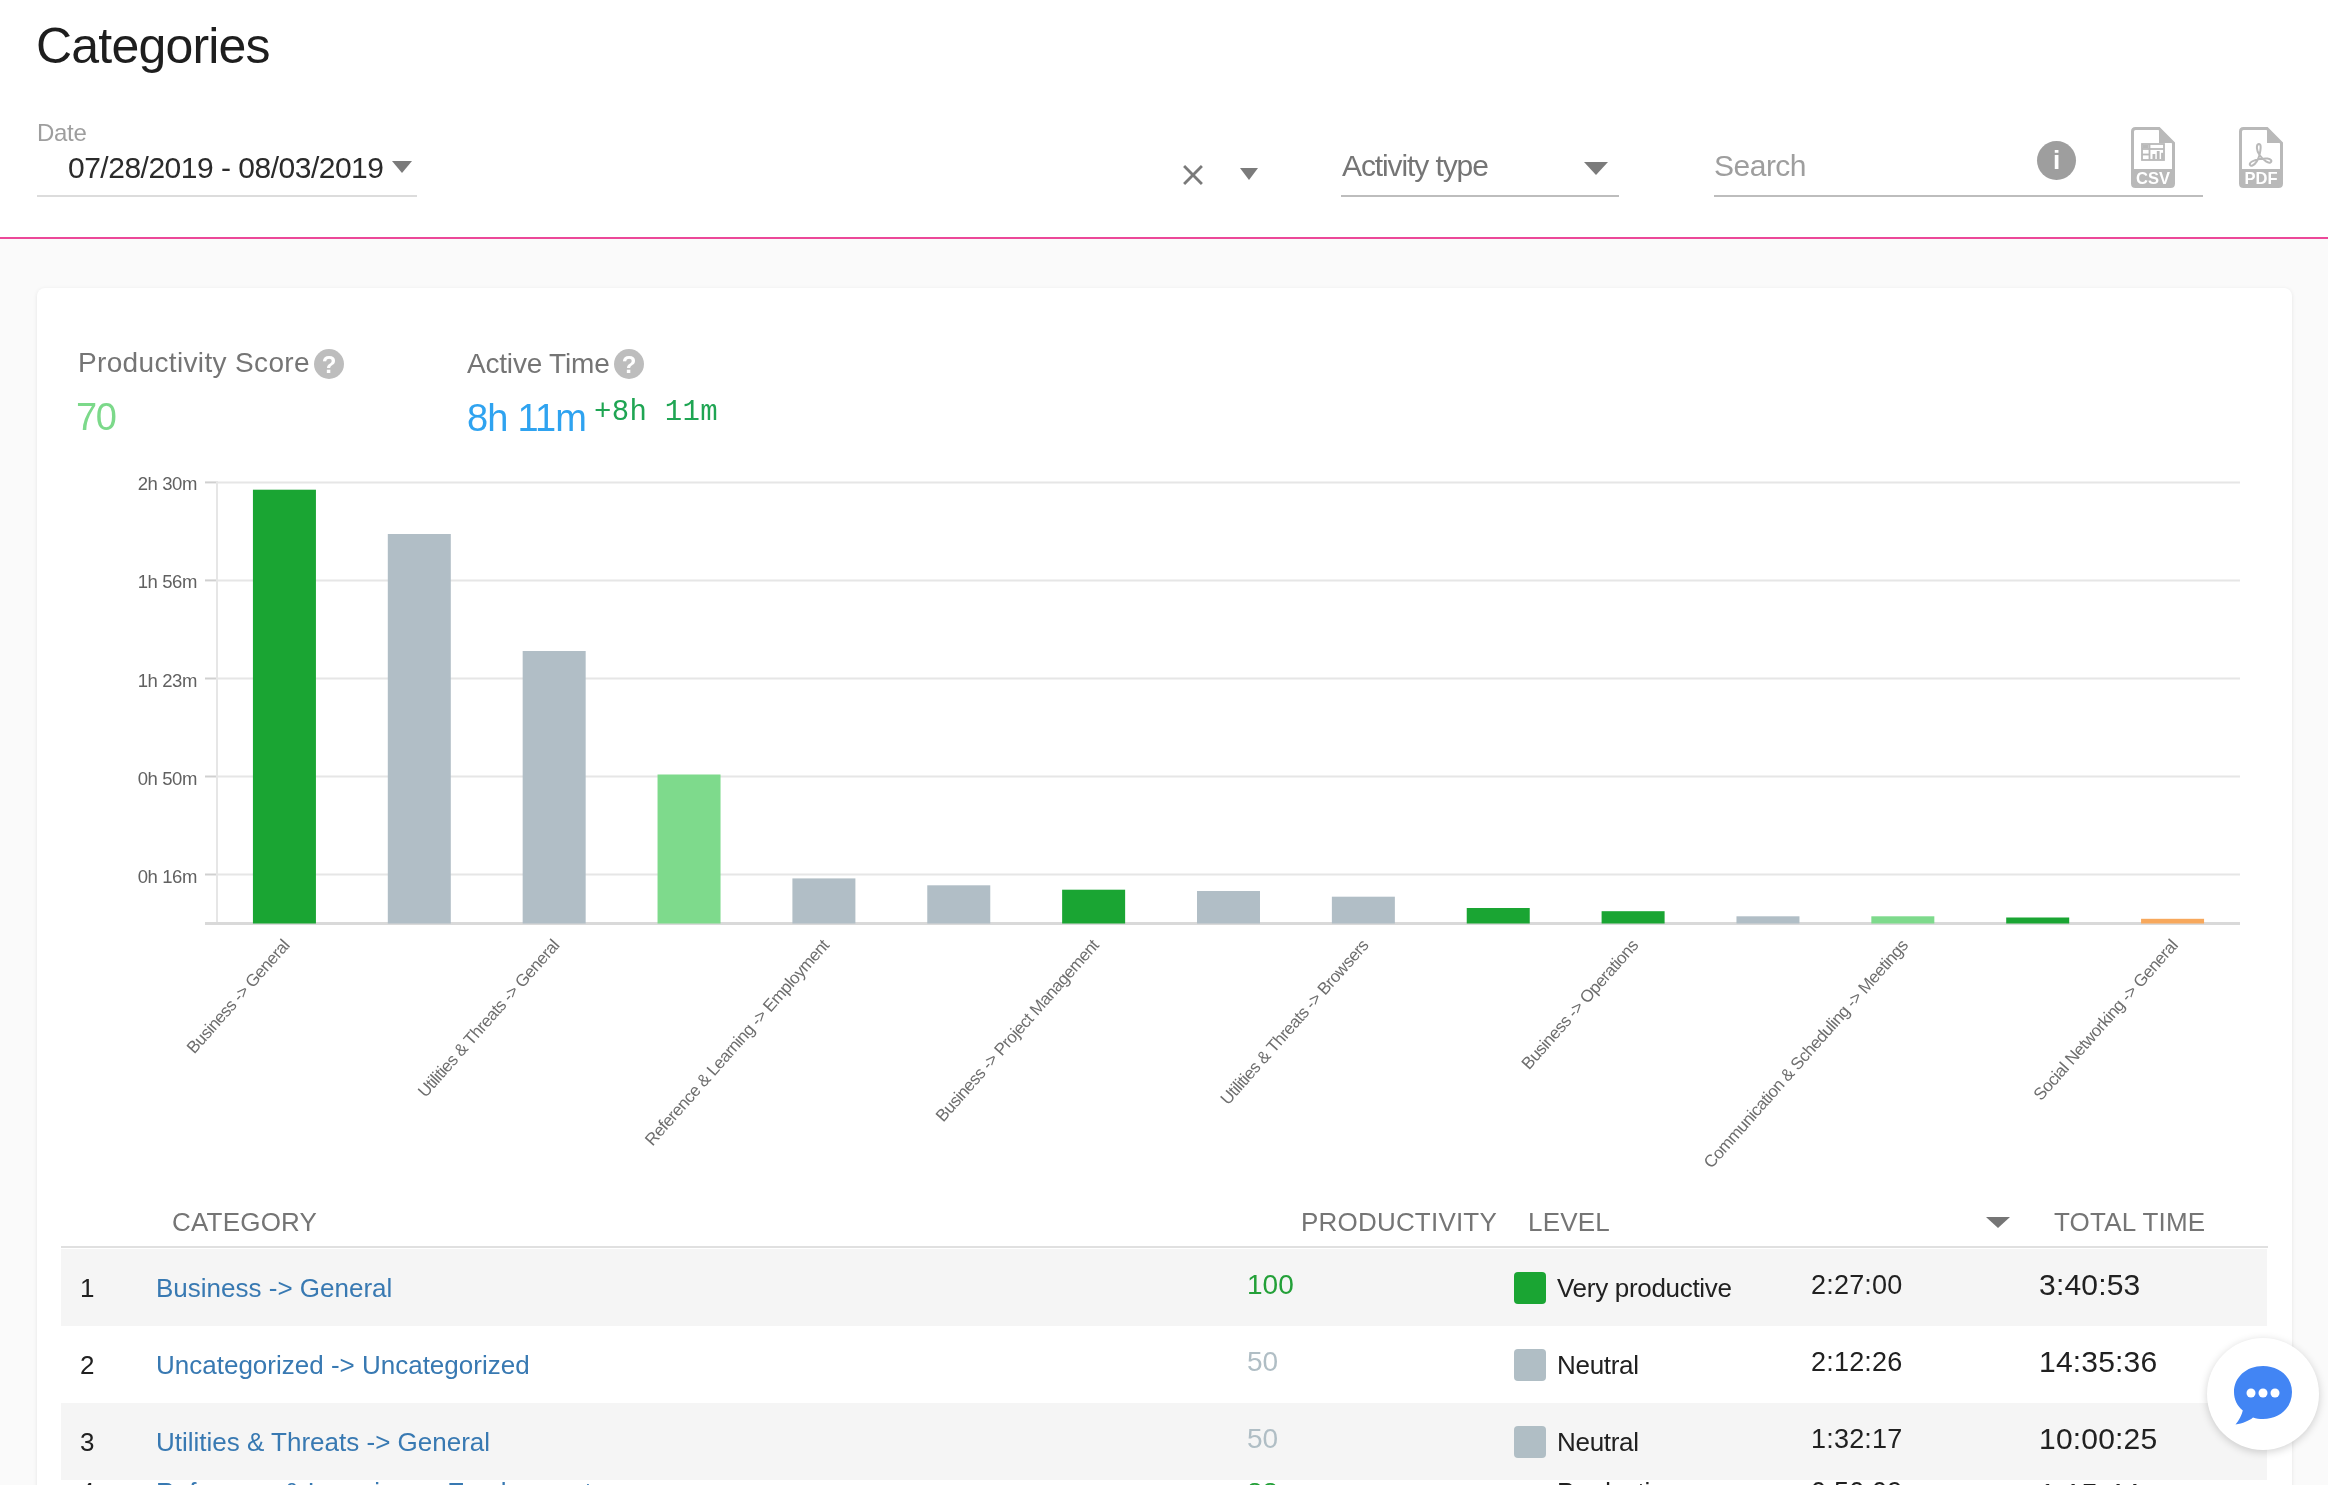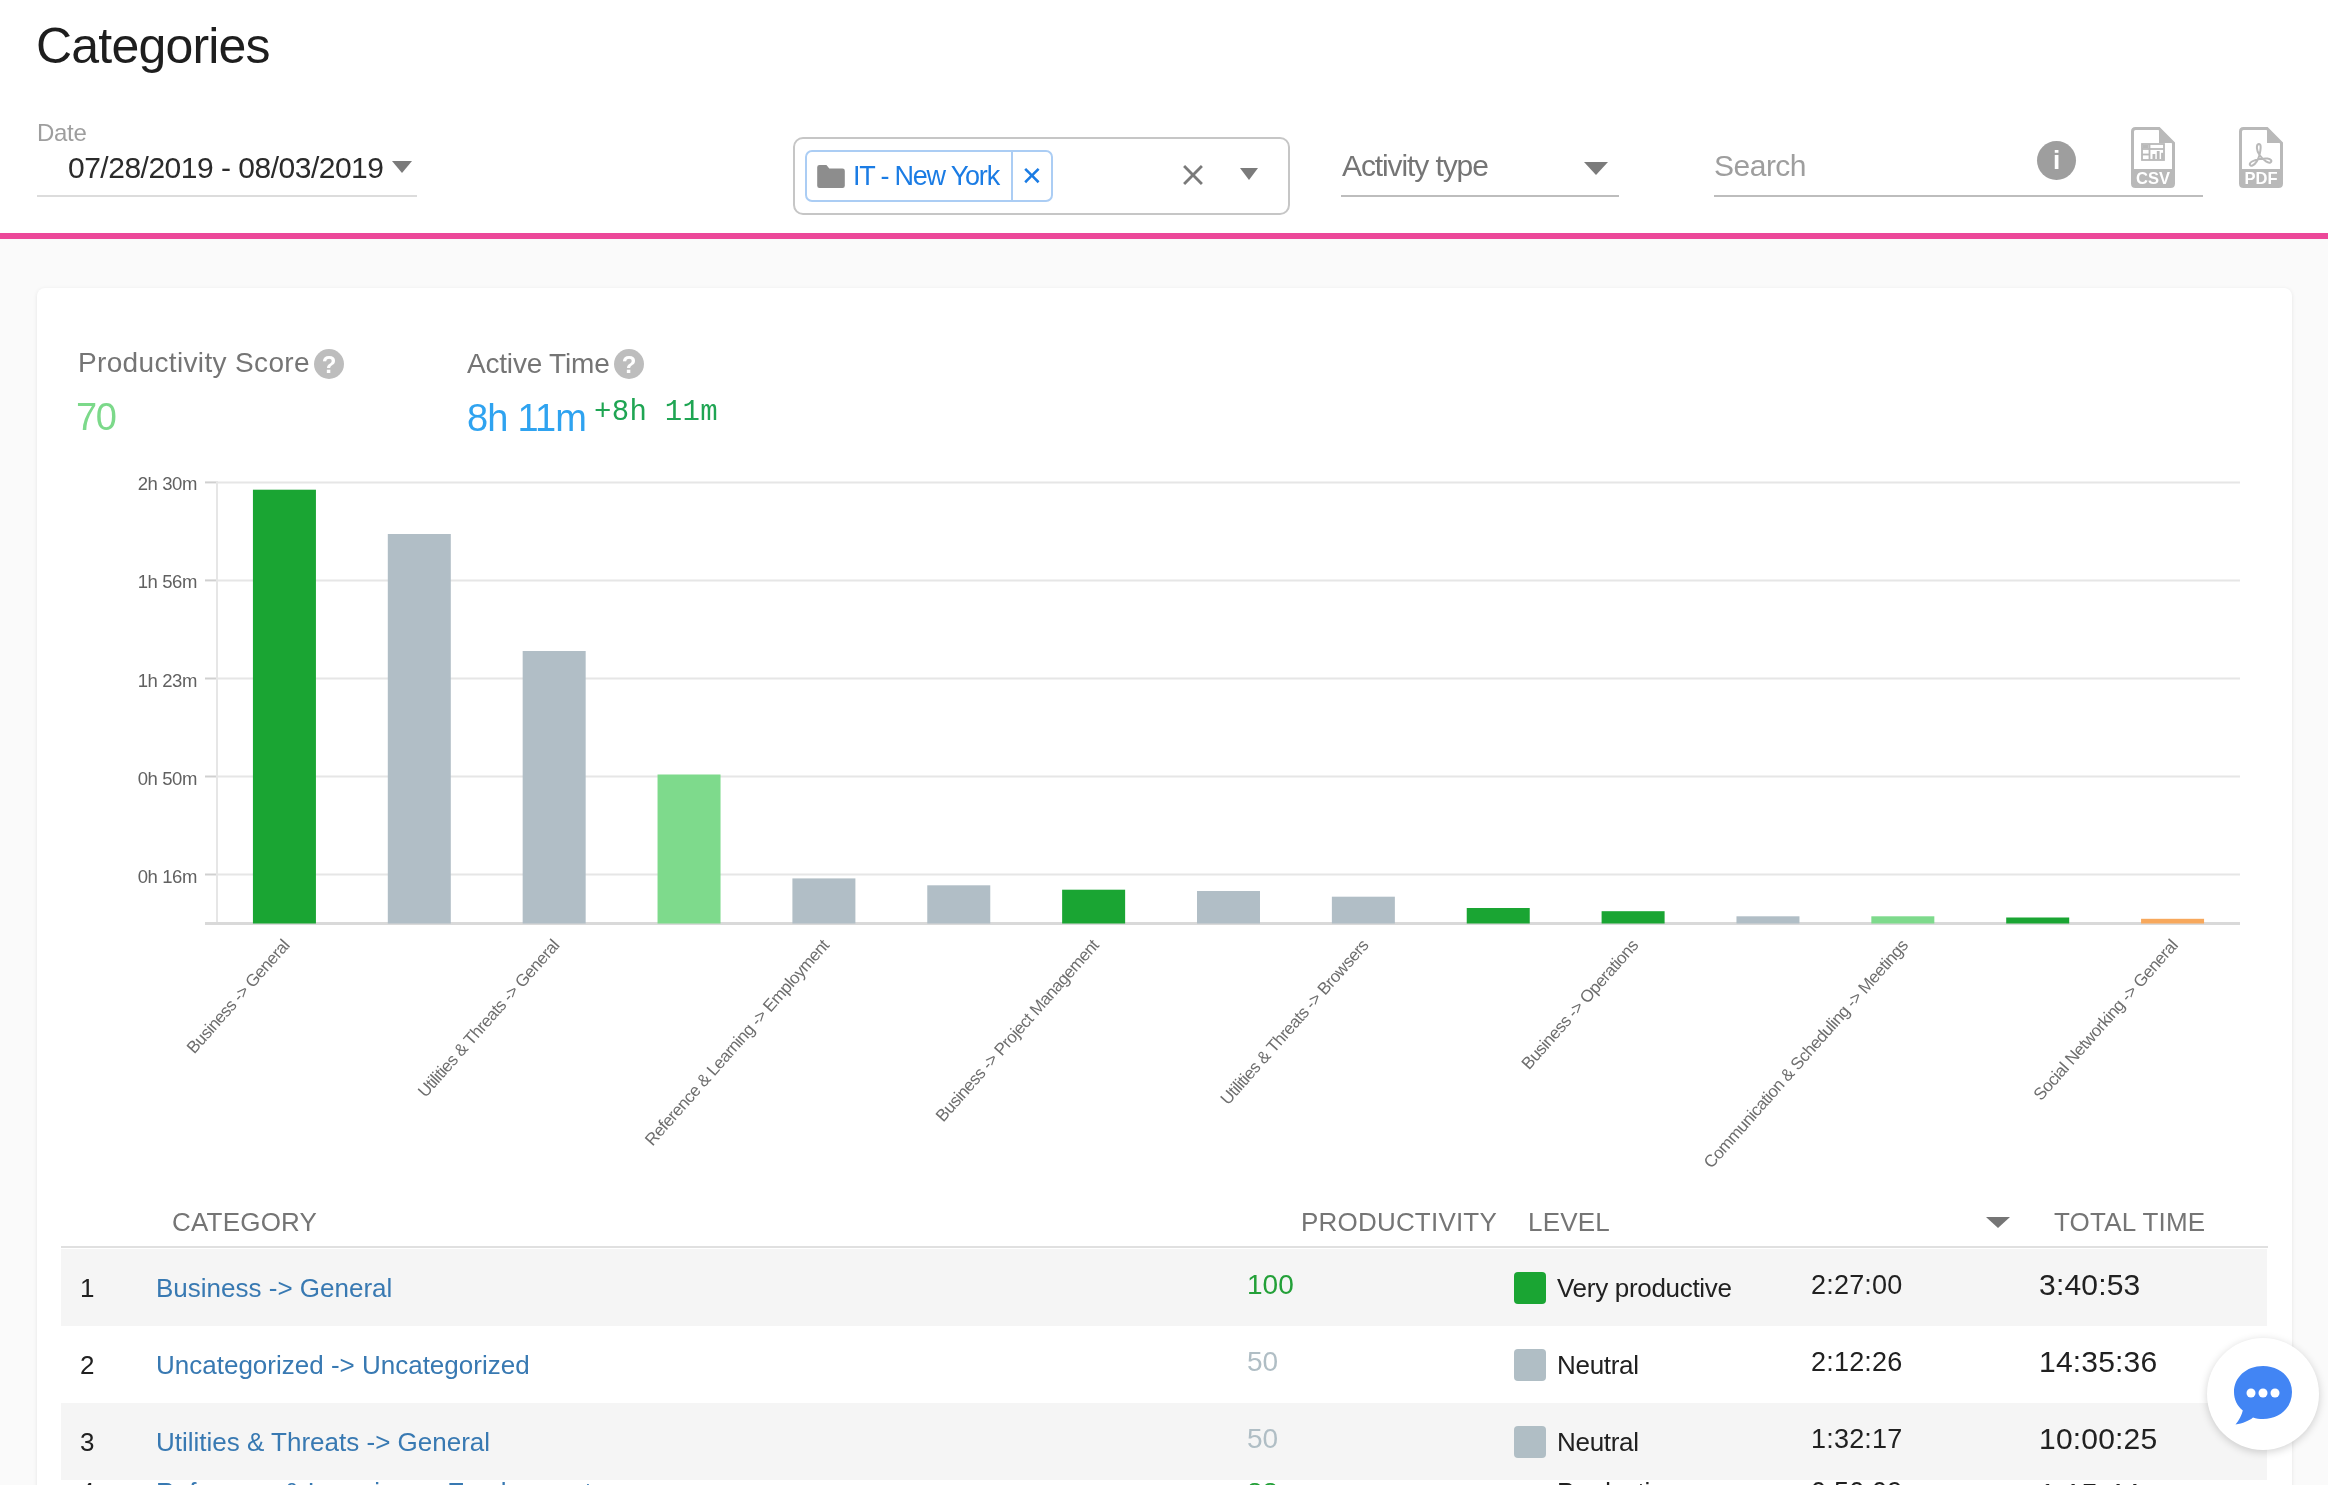--- a/index.html
+++ b/index.html
@@ -1,19 +1,19 @@
 <!DOCTYPE html>
 <html><head>
 <meta charset="utf-8">
 <style>
 * { margin:0; padding:0; box-sizing:border-box; }
 html,body { width:2328px; height:1485px; }
 body { font-family:"Liberation Sans", sans-serif; background:#fafafa; position:relative; overflow:hidden; }
 .abs { position:absolute; }
-#header { position:absolute; left:0; top:0; width:2328px; height:239px; background:#fff; border-bottom:6px solid #ec4899; }
+#header { position:absolute; left:0; top:0; width:2328px; height:239px; background:#fff; border-bottom:2px solid #ec4899; }
 #title { position:absolute; left:36px; top:17px; font-size:50px; letter-spacing:-0.8px; color:#1e1e1e; }
 #dateLabel { position:absolute; left:37px; top:119px; font-size:24px; letter-spacing:-0.3px; color:#9e9e9e; }
 #dateVal { position:absolute; left:38px; top:151px; font-size:30px; letter-spacing:-0.5px; color:#2b2b2b;margin-left:30px; }
 .tri { position:absolute; width:0; height:0; border-left:10px solid transparent; border-right:10px solid transparent; border-top:12px solid #7b7b7b; }
 #dateUnderline { position:absolute; left:37px; top:195px; width:380px; height:2px; background:#dcdcdc; }
 #msel { position:absolute; left:793px; top:137px; width:497px; height:78px; border:2px solid #c6c6c6; border-radius:10px; background:#fff; }
 #chip { position:absolute; left:10px; top:11px; height:52px; border:2px solid #abcdf4; border-radius:7px; background:#fff; display:flex; align-items:center; }
 #chipLabel { font-size:27px; letter-spacing:-1.2px; color:#1b7ce4; padding:0 12px 0 8px; }
 #chipX { border-left:2px solid #abcdf4; align-self:stretch; display:flex; align-items:center; padding:0 8px; color:#1b7ce4; font-size:26px; }
 #clearX { position:absolute; left:1176px; top:158px; }
@@ -54,29 +54,20 @@
 #row4 .numcell { margin-top:0; }
 </style>
 </head>
 <body>
 <div id="header">
   <div id="title">Categories</div>
   <div id="dateLabel">Date</div>
   <div id="dateVal">07/28/2019 - 08/03/2019</div>
   <div class="tri" style="left:392px; top:161px;"></div>
   <div id="dateUnderline"></div>
-  <div id="msel">
-    <div id="chip">
-      <svg width="28" height="23" viewBox="0 0 24 20" style="margin-left:10px;">
-          <path fill="#8d8d8d" d="M0 2 Q0 0 2 0 L8 0 L10.5 3 L22 3 Q24 3 24 5 L24 18 Q24 20 22 20 L2 20 Q0 20 0 18 Z"></path>
-        </svg>
-      <span id="chipLabel">IT - New York</span>
-      <span id="chipX">✕</span>
-    </div>
-  </div>
   <svg id="clearX" width="34" height="34" viewBox="0 0 24 24">
       <path fill="#7a7a7a" d="M19 6.41 17.59 5 12 10.59 6.41 5 5 6.41 10.59 12 5 17.59 6.41 19 12 13.41 17.59 19 19 17.59 13.41 12z"></path>
     </svg>
   <div class="tri" id="mselTri"></div>
   <div id="actLabel">Activity type</div>
   <div class="tri" id="actTri"></div>
   <div id="actUnderline"></div>
   <div id="searchLabel">Search</div>
   <div id="searchUnderline"></div>
   <div id="infoIcon">i</div>

